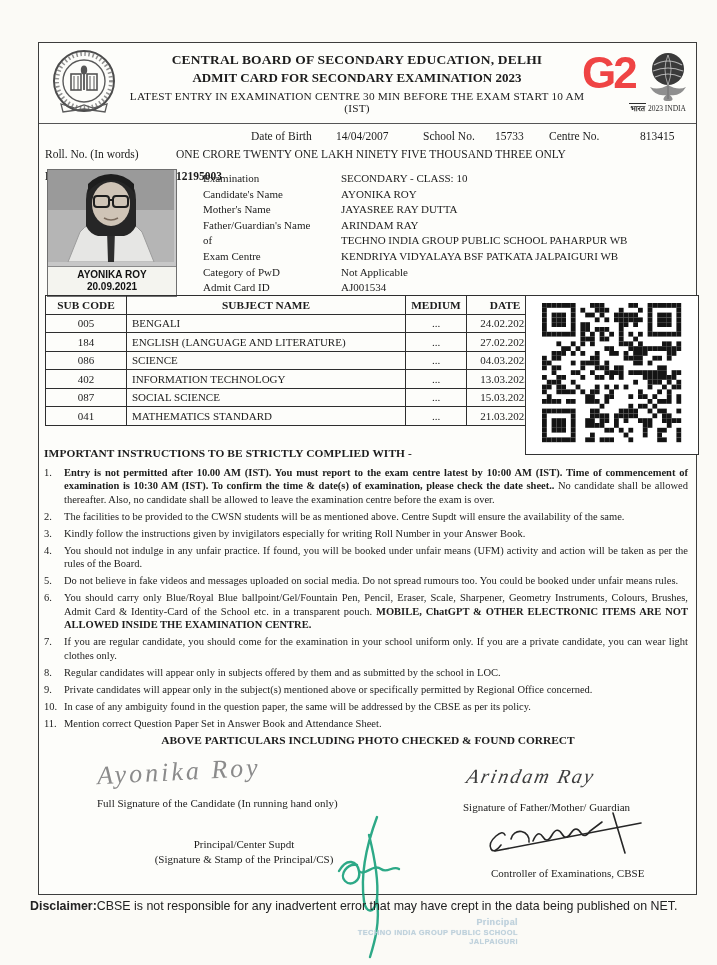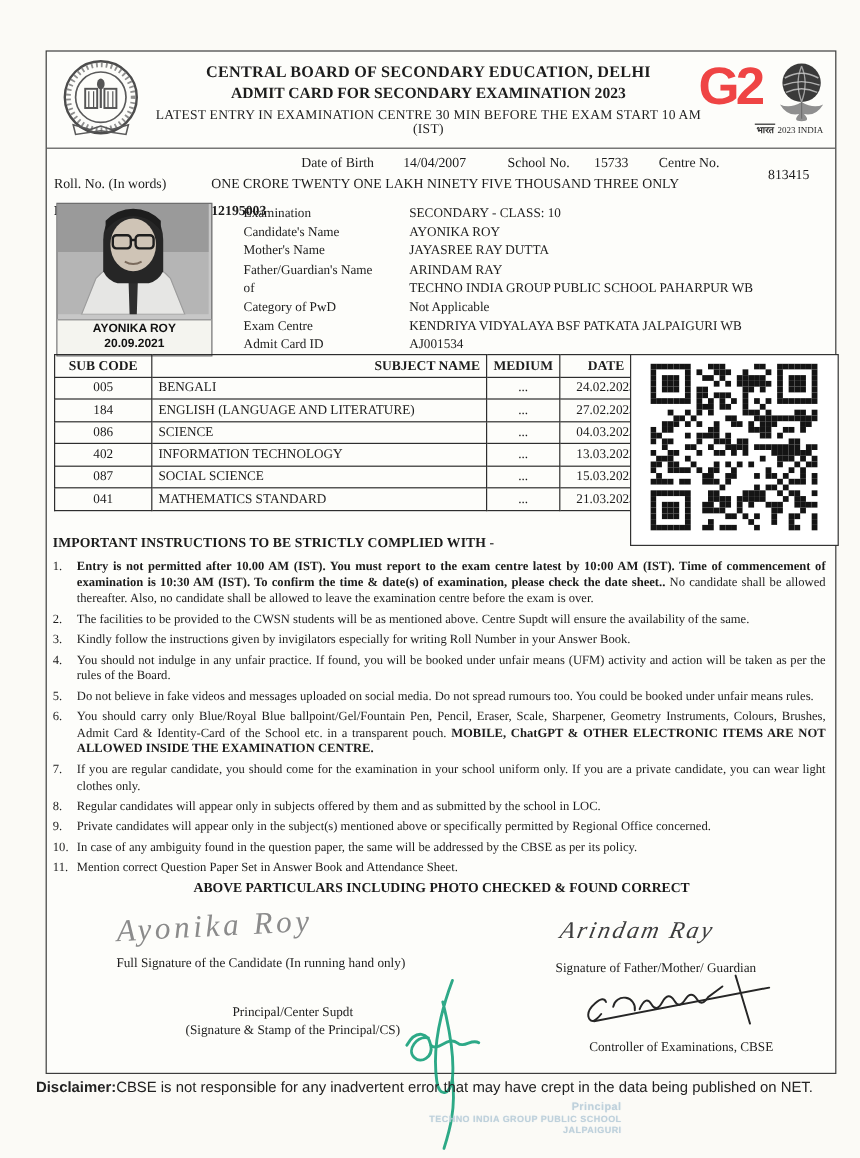--- a/index.html
+++ b/index.html
@@ -19,36 +19,36 @@
   .g20-cap{position:absolute;right:6px;top:58px;font-size:7.5px;color:#2c2c2c;white-space:nowrap;}
   .g20-cap .hi{font-weight:bold;border-top:1.4px solid #2c2c2c;padding:0 1px;}
 
   
   .roll{position:absolute;left:0;top:80px;width:100%;height:46px;font-size:11.5px;}
   .roll span{position:absolute;white-space:nowrap;}
   .r-bold{font-weight:bold;margin-top:40px;}
   .p-roll-l{left:6px;top:7px;} .p-roll-v{left:137px;top:7px;}
   .p-dob-l{left:212px;top:7px;} .p-dob-v{left:297px;top:7px;}
   .p-sch-l{left:384px;top:7px;} .p-sch-v{left:456px;top:7px;}
-  .p-cen-l{left:510px;top:7px;} .p-cen-v{left:601px;top:17px;}
+  .p-cen-l{left:510px;top:7px;} .p-cen-v{left:601px;top:7px;}
   .p-wrd-l{left:6px;top:25px;} .p-wrd-v{left:137px;top:25px;}
 
   
   .photo-box{position:absolute;left:8px;top:126px;width:128px;height:126px;border:1px solid #6f6f6f;display:flex;flex-direction:column;background:#c7c7c7;}
   .photo-img{flex:1;overflow:hidden;}
   .photo-cap{background:#f4f4ef;border-top:1px solid #8a8a8a;text-align:center;padding:2px 0 3px;font-family:"Liberation Sans",sans-serif;font-weight:bold;font-size:10px;line-height:12px;color:#111;}
   .details{position:absolute;left:164px;top:128px;width:480px;font-size:11px;}
   .det-row{display:flex;line-height:15.6px;}
   .det-l{width:138px;flex:none;}
   .det-v{flex:1;}
 
   
   .subj{position:absolute;left:6px;top:252px;border-collapse:collapse;font-size:11px;}
   .subj th,.subj td{border:1.2px solid #2e2e2e;padding:1px 5px;height:15.5px;}
-  .subj th{font-size:11.3px;text-align:right;}
+  .subj th{font-size:11.3px;text-align:center;}
   .subj th.c,.subj td.c{text-align:center;}
   .col-code{width:70px;} .col-name{width:268px;} .col-med{width:50px;} .col-date{width:66px;}
 
   
   .qr-box{position:absolute;left:486px;top:252px;width:172px;height:158px;border:1.6px solid #333;background:#fff;display:flex;align-items:center;justify-content:center;}
 
   
   .ins{position:absolute;left:5px;top:404px;width:648px;font-size:10.5px;line-height:13.5px;}
   .ins-head{font-weight:bold;font-size:11.4px;margin-bottom:5px;letter-spacing:.1px;}
   .ins-item{display:flex;margin-bottom:3.5px;}
@@ -169,26 +169,26 @@
         </div>
         <div class="det-row">
           <span class="det-l">Father/Guardian's Name</span>
           <span class="det-v">ARINDAM RAY</span>
         </div>
         <div class="det-row">
           <span class="det-l">of</span>
           <span class="det-v">TECHNO INDIA GROUP PUBLIC SCHOOL PAHARPUR WB</span>
         </div>
         <div class="det-row">
+          <span class="det-l">Exam Centre</span>
+          <span class="det-v">KENDRIYA VIDYALAYA BSF PATKATA JALPAIGURI WB</span>
+        </div>
+        <div class="det-row">
           <span class="det-l">Category of PwD</span>
           <span class="det-v">Not Applicable</span>
-        </div>
-        <div class="det-row">
-          <span class="det-l">Exam Centre</span>
-          <span class="det-v">KENDRIYA VIDYALAYA BSF PATKATA JALPAIGURI WB</span>
         </div>
         <div class="det-row">
           <span class="det-l">Admit Card ID</span>
           <span class="det-v">AJ001534</span>
         </div>
       </div>
 
     <table class="subj">
       <thead>
           <tr>

